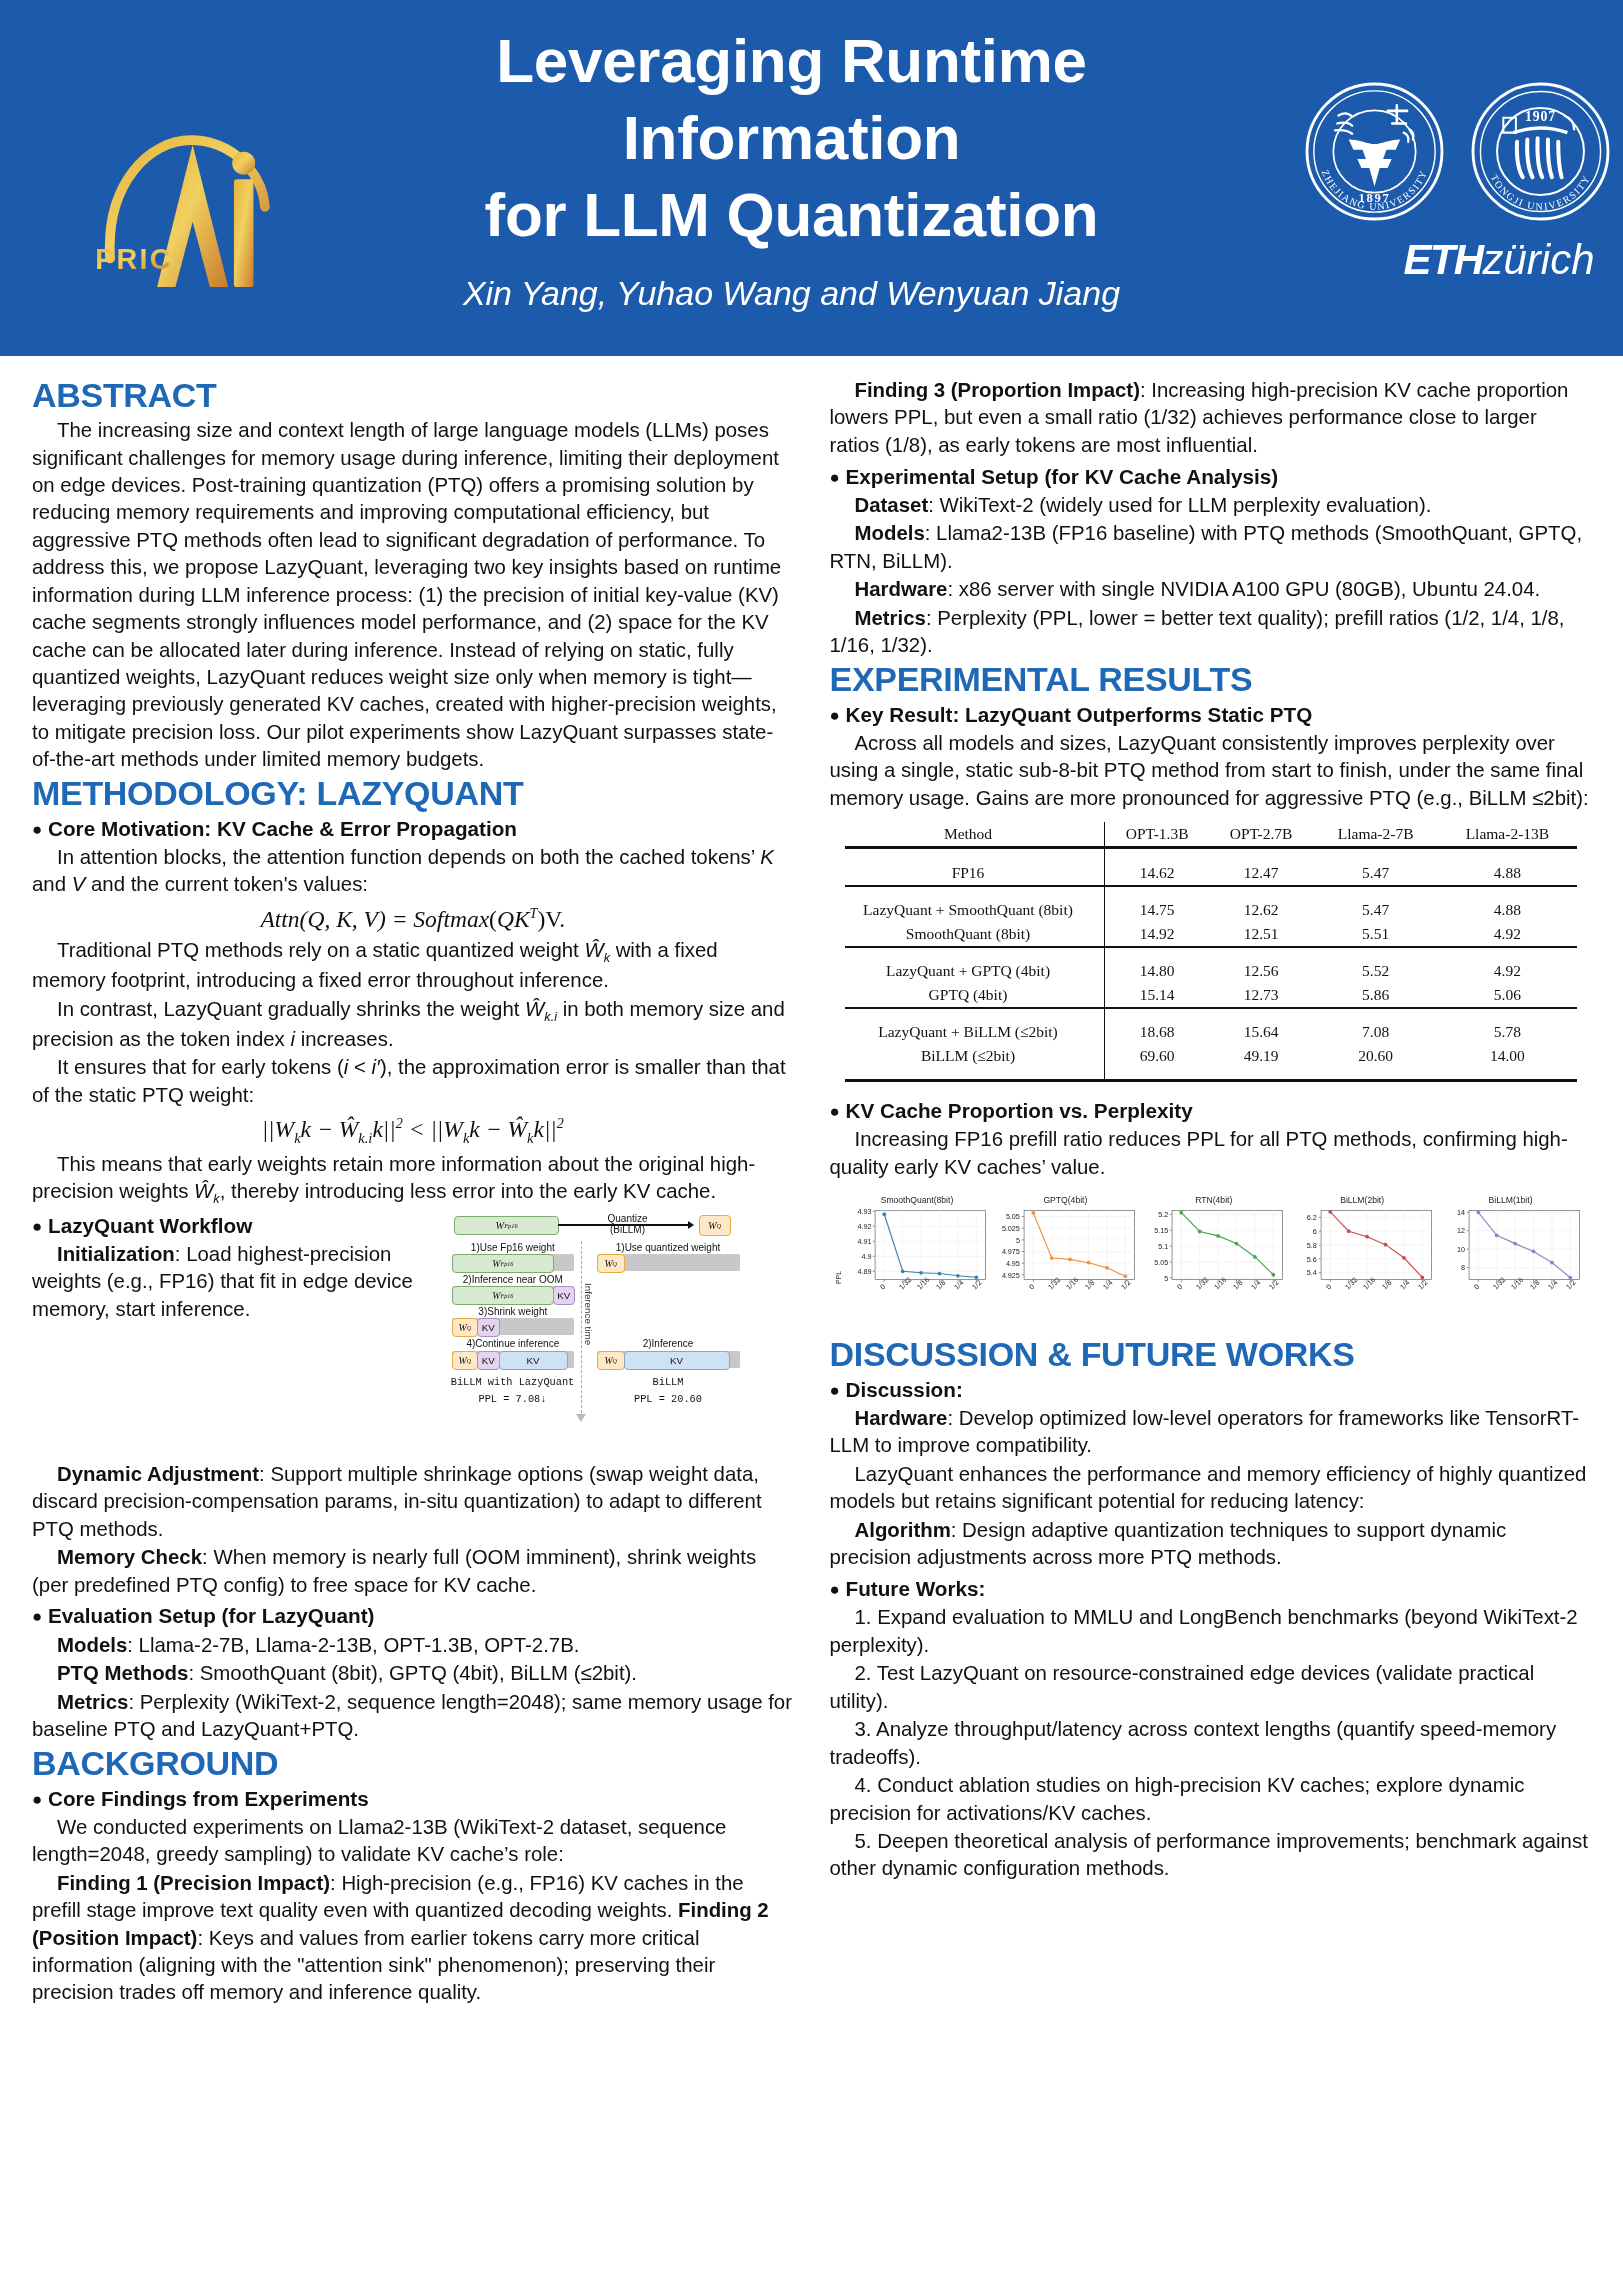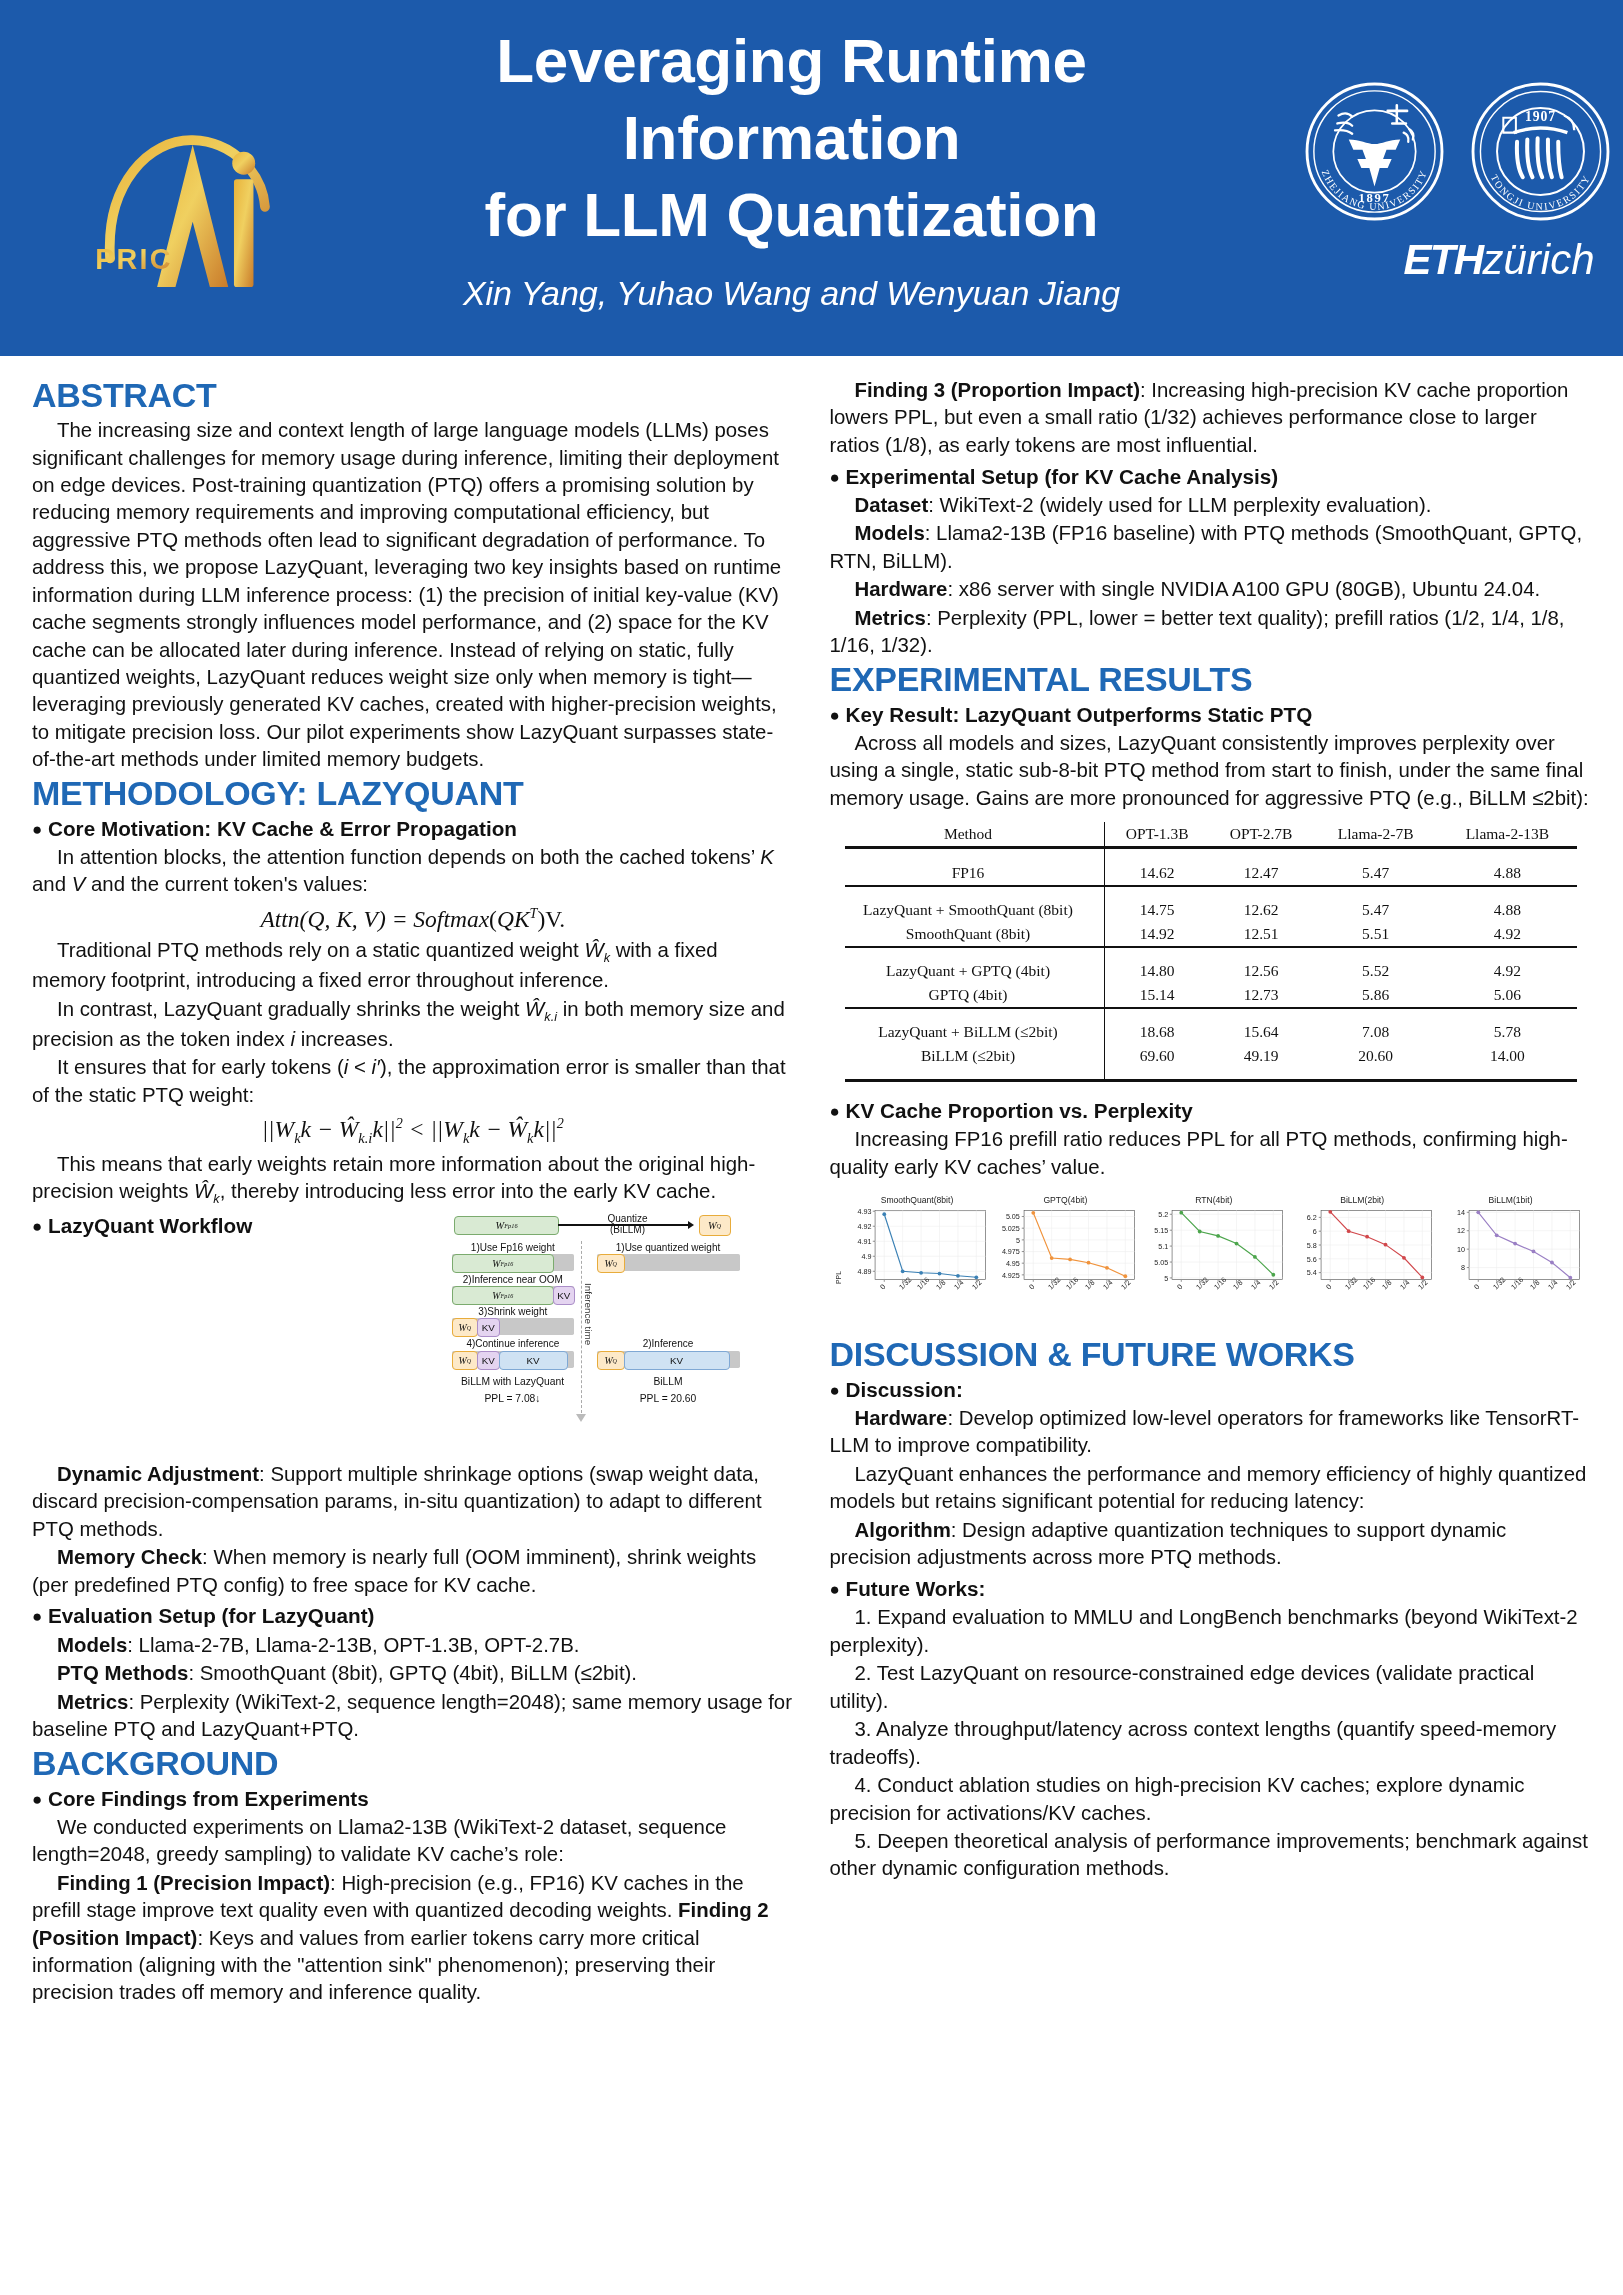--- a/index.html
+++ b/index.html
@@ -91,21 +91,21 @@
      display:flex;align-items:center;justify-content:center;font-size:9.8px;}
   .wf .chipB{position:absolute;background:#cfe2f3;border:0.9px solid #7fa8d4;border-radius:4px;
      display:flex;align-items:center;justify-content:center;font-size:9.8px;}
   .wf .vdash{position:absolute;border-left:1.4px dashed #aaa;}
   .wf .vlabel{position:absolute;writing-mode:vertical-rl;font-size:9.8px;color:#333;}
   .wf .arrowline{position:absolute;height:1.4px;background:#111;}
   .wf .arrowhead{position:absolute;width:0;height:0;border-left:6.9px solid #111;
       border-top:4px solid transparent;border-bottom:4px solid transparent;}
   .wf .dnarrow{position:absolute;width:0;height:0;border-top:8px solid #bbb;
       border-left:5.2px solid transparent;border-right:5.2px solid transparent;}
-  .wf .cap{position:absolute;font-size:10.3px;text-align:center;}
+  .wf .cap{position:absolute;font-size:10.3px;text-align:center;font-family:Liberation Mono, monospace;}
 
   
   table.results{
     border-collapse:collapse;width:732px;margin:10.3px 0 0 15px;
     font-family:"Liberation Serif", serif;font-size:15.5px;
   }
   table.results td,table.results th{padding:2.9px 0;text-align:center;font-weight:normal;}
   table.results td.m,table.results th.m{
     text-align:center;width:247px;border-right:1.4px solid #111;padding-right:12.6px;
   }
@@ -285,20 +285,21 @@
         <div class="chipB" style="left:174px;top:137px;width:104px;height:17px;">KV</div>
 
         <div class="cap" style="left:147px;top:162px;width:143px;">BiLLM</div>
         <div class="cap" style="left:147px;top:179px;width:143px;">PPL = 20.60</div>
       </div>
     </div>
 
     <div class="bullet">
       <span class="dot">●</span> <span>LazyQuant Workflow</span>
     </div>
+    <p class="body indent"><b class="run">Initialization</b><span>: Load highest-precision weights (e.g., FP16) that fit in edge device memory, start inference.</span></p>
     <p class="body indent" style="clear:both;padding-top:4.6px;"><b class="run">Dynamic Adjustment</b><span>: Support multiple shrinkage options (swap weight data, discard precision-compensation params, in-situ quantization) to adapt to different PTQ methods.</span></p>
     <p class="body indent"><b class="run">Memory Check</b><span>: When memory is nearly full (OOM imminent), shrink weights (per predefined PTQ config) to free space for KV cache.</span></p>
 
     <div class="bullet">
       <span class="dot">●</span> <span>Evaluation Setup (for LazyQuant)</span>
     </div>
     <p class="body indent"><b class="run">Models</b><span>: Llama-2-7B, Llama-2-13B, OPT-1.3B, OPT-2.7B.</span></p>
     <p class="body indent"><b class="run">PTQ Methods</b><span>: SmoothQuant (8bit), GPTQ (4bit), BiLLM (≤2bit).</span></p>
     <p class="body indent"><b class="run">Metrics</b><span>: Perplexity (WikiText-2, sequence length=2048); same memory usage for baseline PTQ and LazyQuant+PTQ.</span></p>
 

